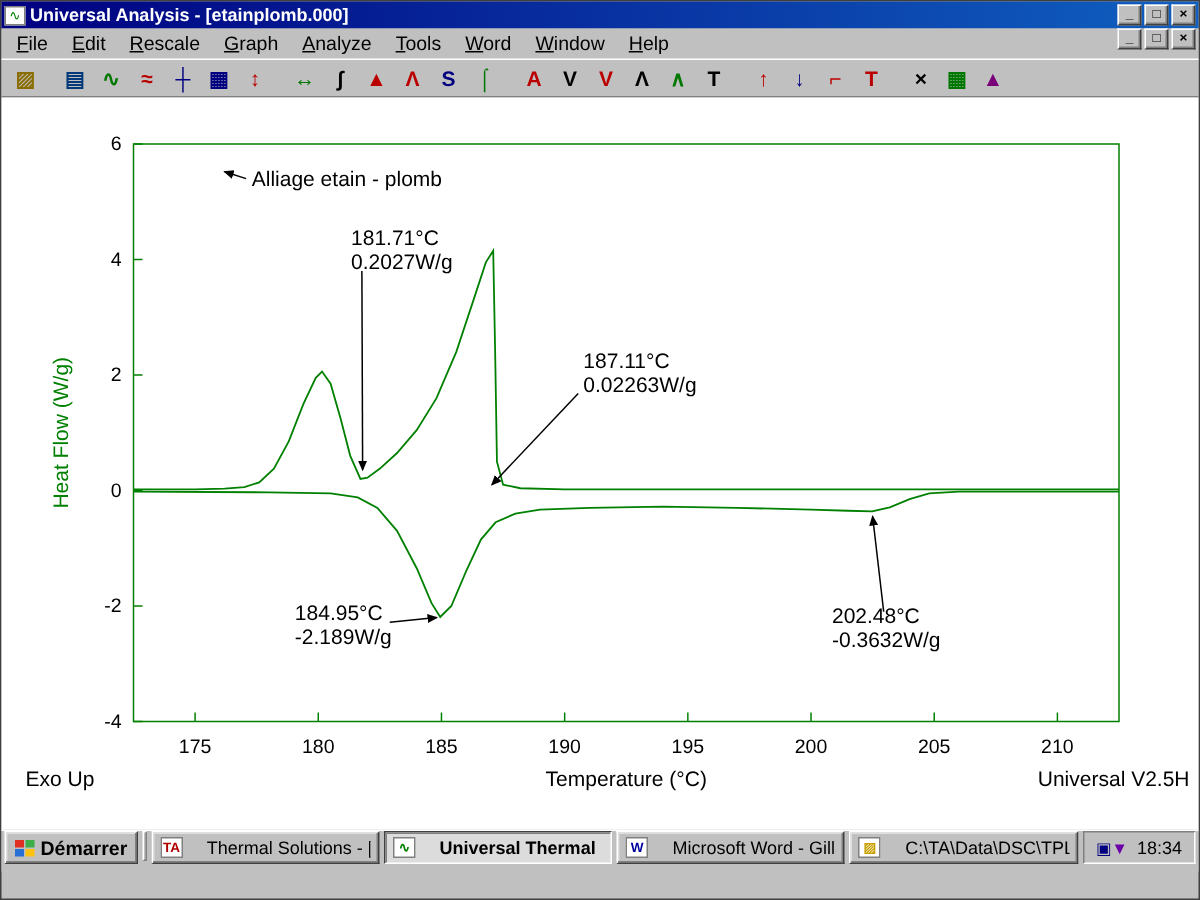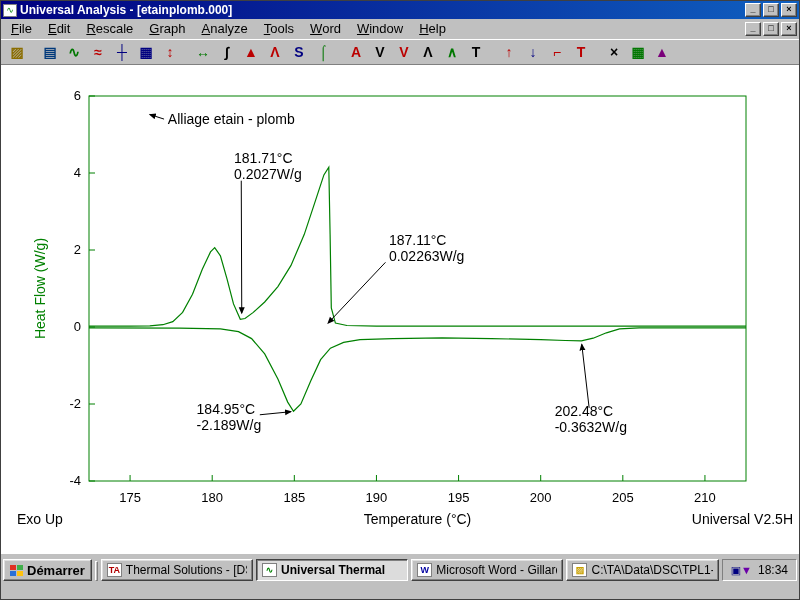--- a/index.html
+++ b/index.html
@@ -11,21 +11,21 @@
     background:linear-gradient(90deg,#000080,#1060c0);color:#fff}
   .appicon{width:14px;height:13px;background:#fff;border:1px solid #808080;color:#008000;
     font-size:9px;line-height:11px;text-align:center;margin-right:3px}
   .title{font-size:12px;font-weight:bold;flex:1;white-space:nowrap;overflow:hidden}
   .winbtns{display:flex;gap:2px}
   .wbtn{width:16px;height:14px;background:#c0c0c0;border:1px solid;border-color:#fff #404040 #404040 #fff;
     box-shadow:inset -1px -1px 0 #808080;font-size:9px;line-height:11px;text-align:center;
     font-weight:bold;color:#000;cursor:default}
 
   
-  .menubar{height:20px;display:flex;align-items:center;padding:0 2px;background:#c0c0c0}
+  .menubar{height:20px;display:flex;align-items:flex-start;padding:0 2px;background:#c0c0c0}
   .menu-items{flex:1;display:flex;align-items:center}
   .menu-item{display:inline-block;font-size:13px;padding:2px 8px 3px}
   .menu-item::first-letter{text-decoration:underline}
 
   
   .toolbar{height:26px;display:flex;align-items:center;padding:0 4px;background:#c0c0c0;
     border-top:1px solid #fff;border-bottom:1px solid #808080}
   .tbtn{width:24px;height:21px;display:flex;align-items:center;justify-content:center;cursor:default}
   .tbtn.gap{margin-left:9px}
   .tbtn .glyph{font-size:14px;line-height:14px;font-weight:bold}
@@ -36,32 +36,32 @@
 
   
   .chartarea{height:488px;background:#fff;position:relative}
   #chart-svg{position:absolute;left:0;top:0}
   #chart-svg text{font-family:"Liberation Sans",sans-serif;fill:#000}
   #chart-svg .tick{font-size:13px}
   #chart-svg .axis-label{font-size:14px}
   #chart-svg .ann{font-size:14px}
 
   
-  .taskbar{height:28px;display:flex;align-items:flex-end;gap:3px;padding:0 2px;
+  .taskbar{height:28px;display:flex;align-items:flex-start;gap:3px;padding:0 2px;
     background:#c0c0c0;border-top:1px solid #fff}
   .startbtn{display:flex;align-items:center;gap:4px;height:22px;padding:0 6px;background:#c0c0c0;
     border:1px solid;border-color:#fff #404040 #404040 #fff;box-shadow:inset -1px -1px 0 #808080,inset 1px 1px 0 #dfdfdf;
     font-size:13px;font-weight:bold;cursor:default}
   .winlogo{display:grid;grid-template-columns:6px 6px;grid-template-rows:5px 5px;gap:1px}
   .winlogo i{display:block}
   .winlogo i:nth-child(1){background:#e03023}.winlogo i:nth-child(2){background:#3fae49}
   .winlogo i:nth-child(3){background:#2a6fd6}.winlogo i:nth-child(4){background:#ffc20e}
   .grip{width:3px;height:20px;border:1px solid;border-color:#fff #808080 #808080 #fff}
   .tasks{flex:1;display:flex;gap:3px;overflow:hidden}
-  .task{display:flex;align-items:center;gap:4px;height:22px;flex:1;min-width:0;max-width:178px;padding:0 5px;
+  .task{display:flex;align-items:center;gap:16px;height:22px;flex:1;min-width:0;max-width:178px;padding:0 5px;
     background:#c0c0c0;border:1px solid;border-color:#fff #404040 #404040 #fff;
     box-shadow:inset -1px -1px 0 #808080,inset 1px 1px 0 #dfdfdf;font-size:12px;text-align:left;cursor:default}
   .task.active{border-color:#404040 #fff #fff #404040;box-shadow:inset 1px 1px 0 #808080;background:#dcdcdc;font-weight:bold}
   .task-ic{flex:0 0 auto;width:15px;height:14px;display:flex;align-items:center;justify-content:center;
     font-size:9px;font-weight:bold;background:#fff;border:1px solid #808080;overflow:hidden}
   .task-label{white-space:nowrap;overflow:hidden}
   .tray{display:flex;align-items:center;gap:6px;height:22px;padding:0 8px;
     border:1px solid;border-color:#808080 #fff #fff #808080;font-size:12px}
   .tray-ic{font-size:11px;line-height:11px}
   .clock{font-size:12px}

